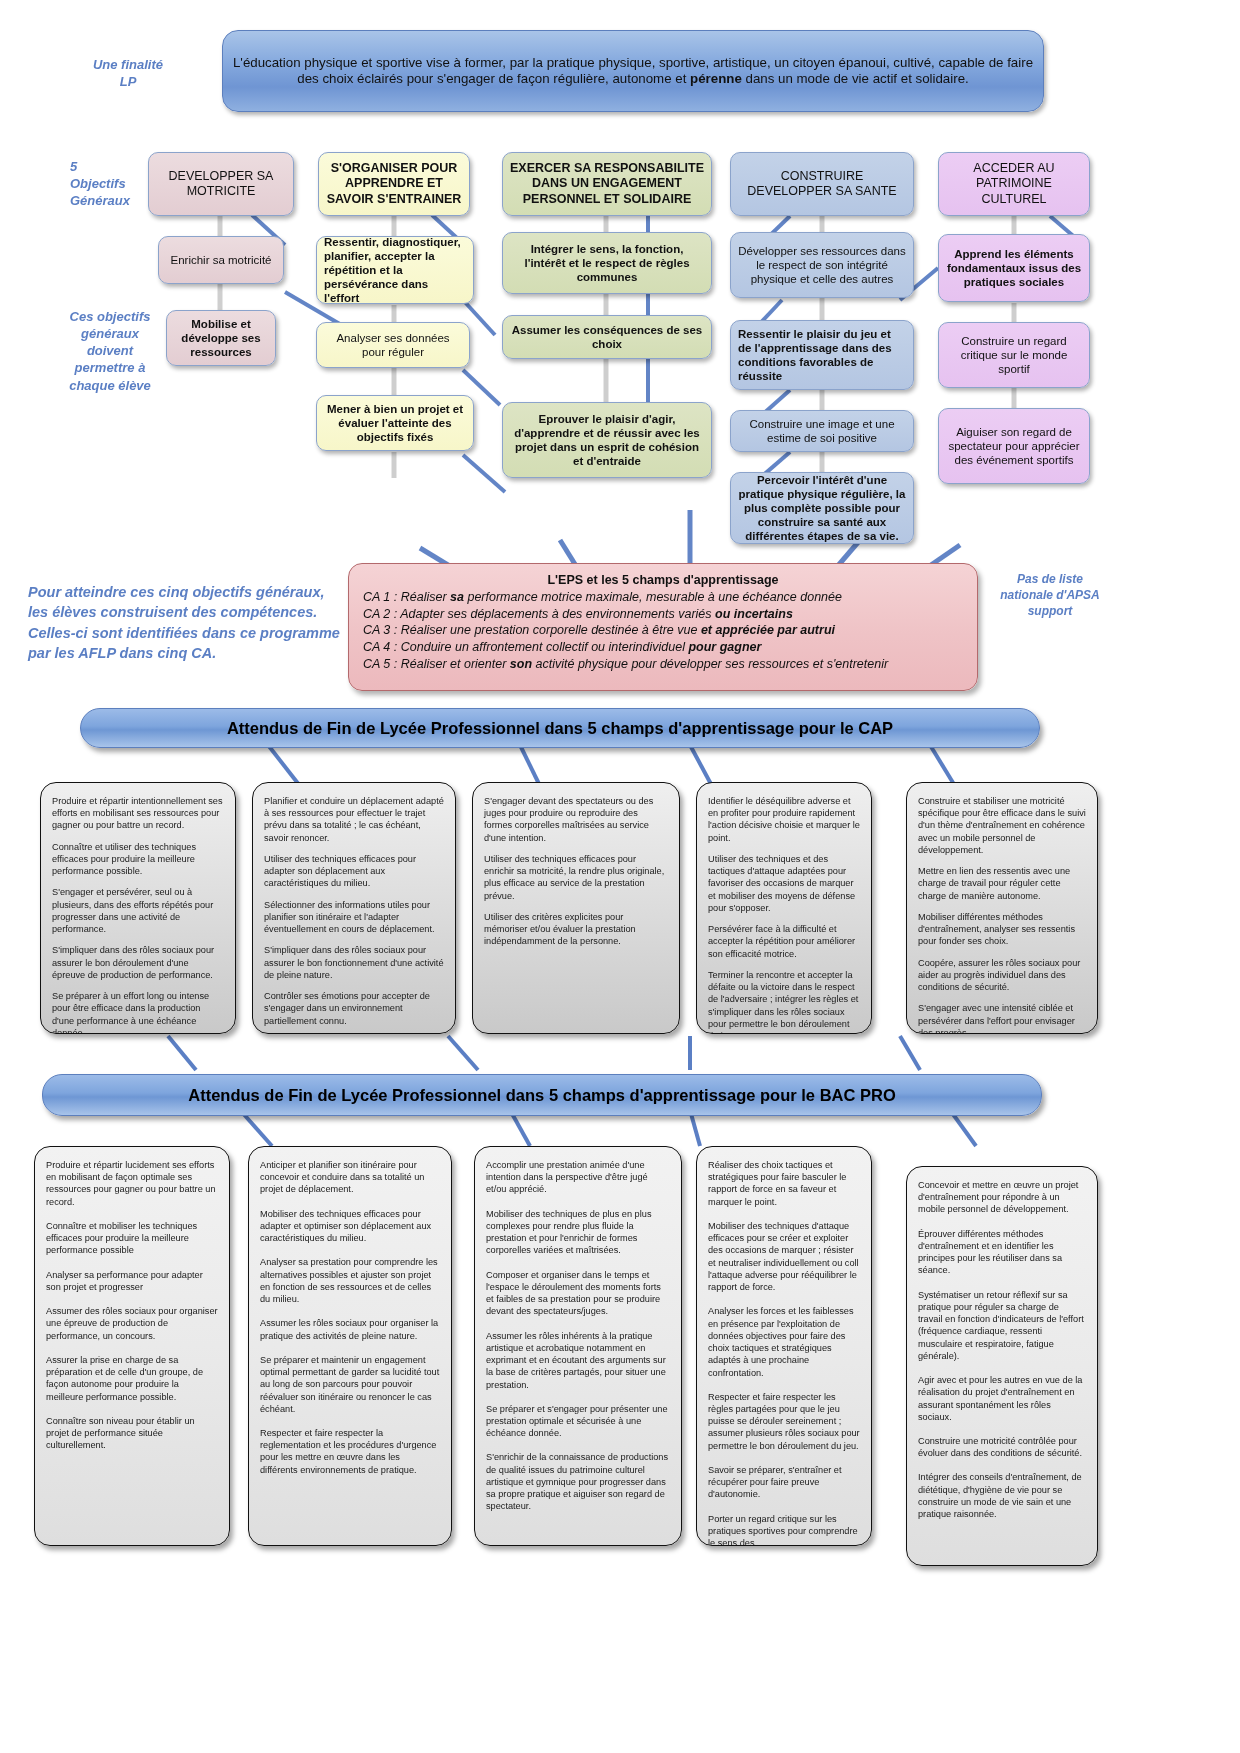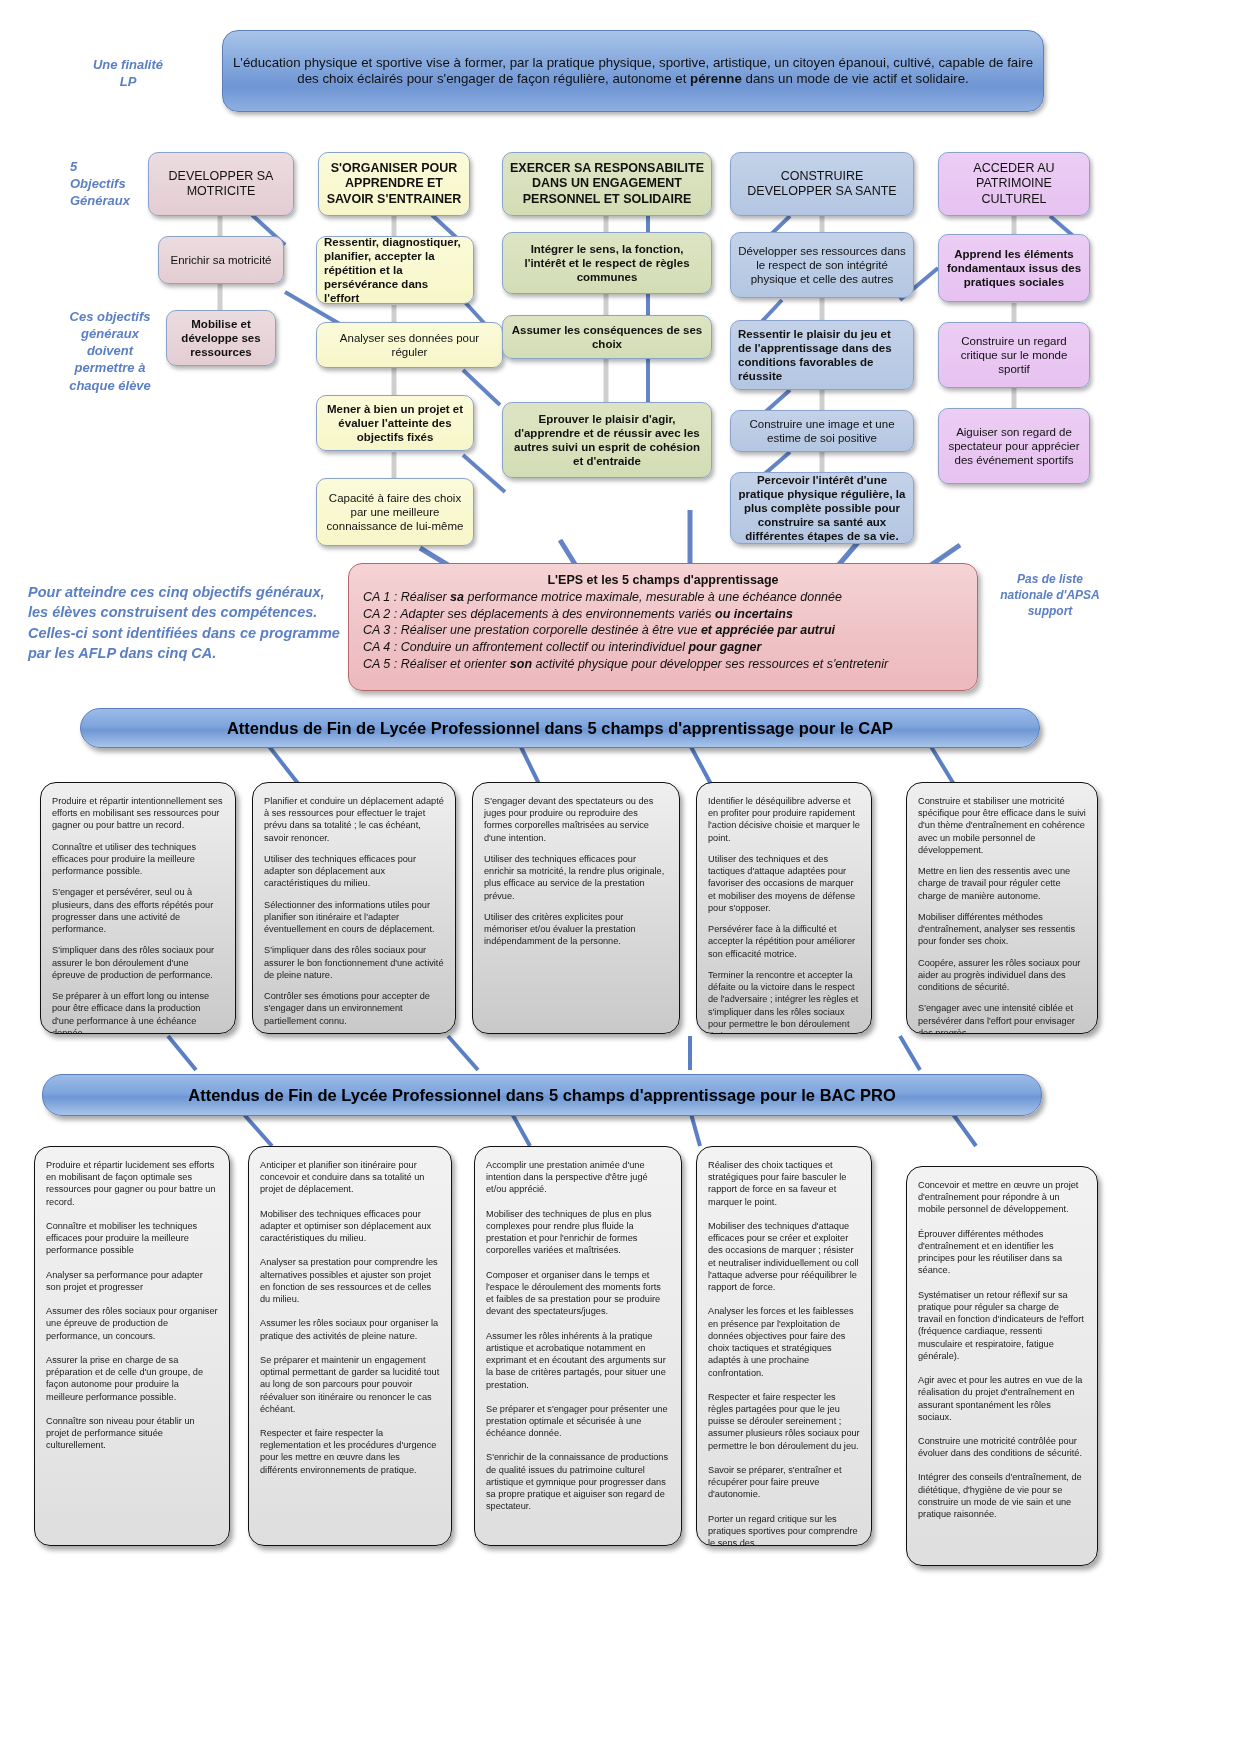--- a/index.html
+++ b/index.html
@@ -186,41 +186,38 @@
   <div class="box c-pink sub bold" style="left:166px;top:310px;width:110px;height:56px;">
     <div class="inner">Mobilise et développe ses ressources</div>
   </div>
 
   <div class="box c-yellow hdr bold" style="left:318px;top:152px;width:152px;height:64px;">
     <div class="inner">S'ORGANISER POUR APPRENDRE ET SAVOIR S'ENTRAINER</div>
   </div>
   <div class="box c-yellow sub bold" style="left:316px;top:236px;width:158px;height:68px;">
     <div class="inner" style="text-align:left;">Ressentir, diagnostiquer, planifier, accepter la répétition et la persévérance dans l'effort</div>
   </div>
-  <div class="box c-yellow sub" style="left:316px;top:322px;width:187px;height:46px;align-items:center;">
+  <div class="box c-yellow sub" style="left:316px;top:322px;width:154px;height:46px;align-items:center;">
     <div class="inner">Analyser ses données pour réguler</div>
   </div>
   <div class="box c-yellow sub bold" style="left:316px;top:395px;width:158px;height:56px;">
     <div class="inner">Mener à bien un projet et évaluer l'atteinte des objectifs fixés</div>
   </div>
-  <div class="box c-yellow sub" style="left:316px;top:478px;width:158px;height:68px;">
-    <div class="inner">Capacité à faire des choix par une meilleure connaissance de lui-même</div>
-  </div>
 
   <div class="box c-green hdr bold" style="left:502px;top:152px;width:210px;height:64px;">
     <div class="inner">EXERCER SA RESPONSABILITE DANS UN ENGAGEMENT PERSONNEL ET SOLIDAIRE</div>
   </div>
   <div class="box c-green sub bold" style="left:502px;top:232px;width:210px;height:62px;">
     <div class="inner">Intégrer le sens, la fonction, l'intérêt et le respect de règles communes</div>
   </div>
   <div class="box c-green sub bold" style="left:502px;top:315px;width:210px;height:44px;">
     <div class="inner">Assumer les conséquences de ses choix</div>
   </div>
   <div class="box c-green sub bold" style="left:502px;top:402px;width:210px;height:76px;">
-    <div class="inner">Eprouver le plaisir d'agir, d'apprendre et de réussir avec les autres suivi un esprit de cohésion et d'entraide</div>
+    <div class="inner">Eprouver le plaisir d'agir, d'apprendre et de réussir avec les projet dans un esprit de cohésion et d'entraide</div>
   </div>
 
   <div class="box c-blue hdr" style="left:730px;top:152px;width:184px;height:64px;">
     <div class="inner">CONSTRUIRE DEVELOPPER SA SANTE</div>
   </div>
   <div class="box c-blue sub" style="left:730px;top:232px;width:184px;height:66px;">
     <div class="inner">Développer ses ressources dans le respect de son intégrité physique et celle des autres</div>
   </div>
   <div class="box c-blue sub bold" style="left:730px;top:320px;width:184px;height:70px;">
     <div class="inner" style="text-align:left;">Ressentir le plaisir du jeu et de l'apprentissage dans des conditions favorables de réussite</div>

